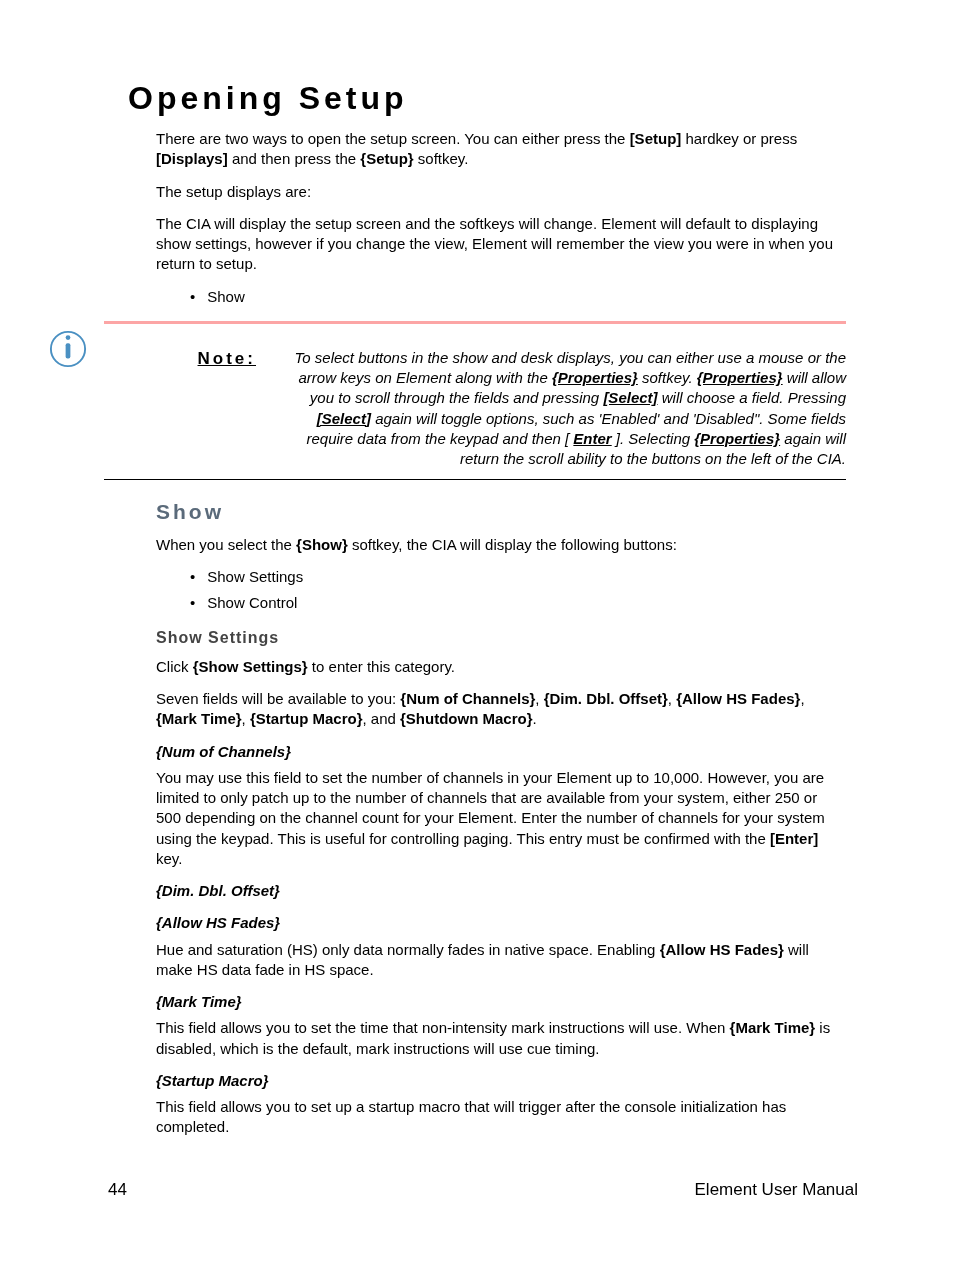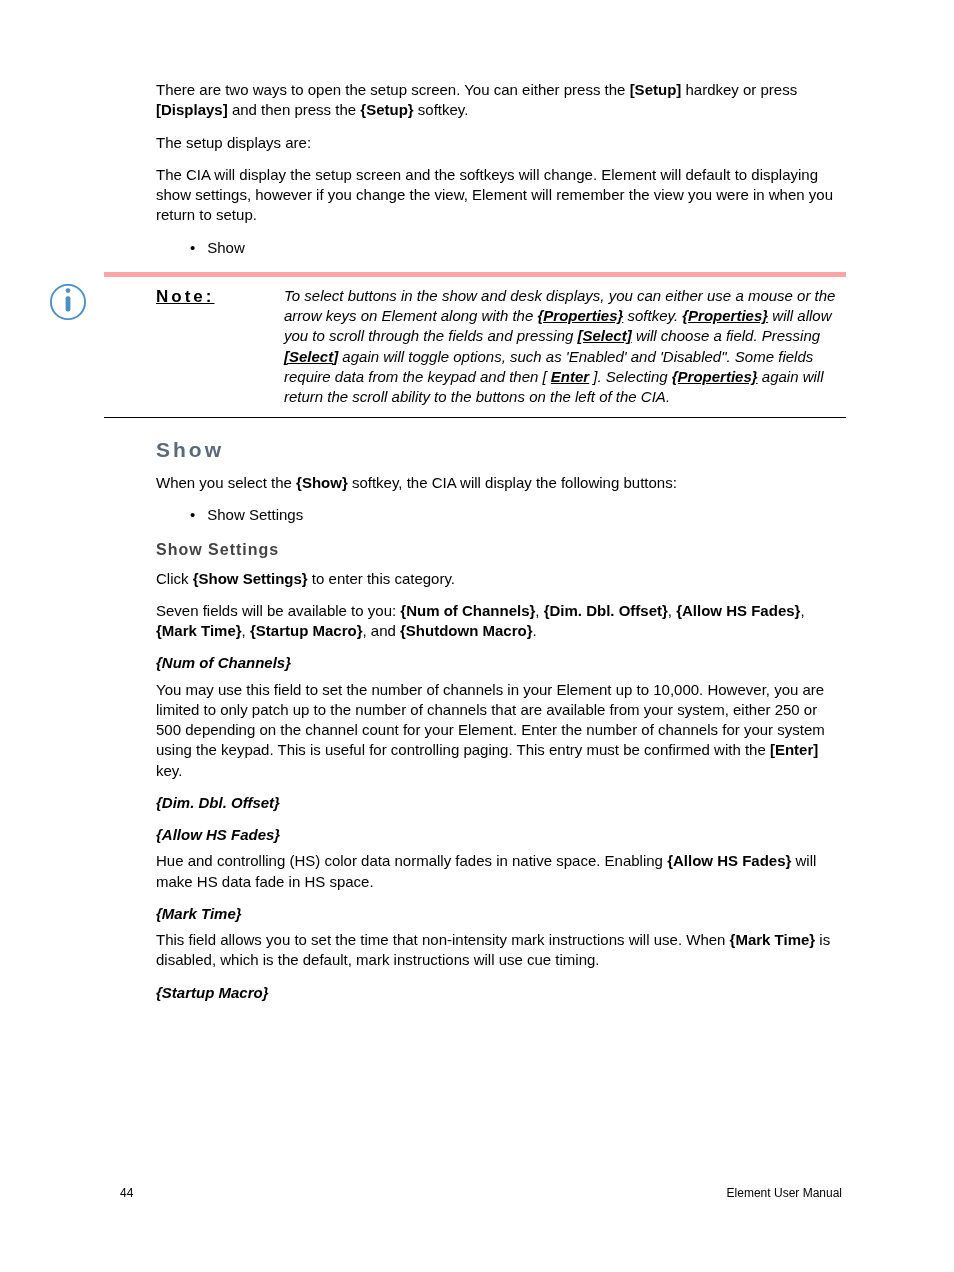--- a/index.html
+++ b/index.html
@@ -33,24 +33,25 @@
     margin: 4px 0 14px 0;
     padding-left: 34px;
   }
   ul.bullets li::before {
     content: "•";
     margin-right: 12px;
   }
   ul.bullets li { margin: 6px 0; }
   .note-wrap {
     margin: 10px 0 18px -52px;
-    border-top: 5px solid #fca5a5;
+    border-top: 3px solid #fca5a5;
     border-bottom: 1px solid #000;
-    padding: 9px 0 10px 52px;
+    padding: 24px 0 10px 52px;
     position: relative;
+    text-align: right;
   }
   .note-icon {
     position: absolute;
     left: -55px;
     top: 6px;
     width: 38px;
     height: 38px;
   }
   .note-flex { display: flex; gap: 28px; }
   .note-label {
@@ -85,31 +86,31 @@
     font-weight: bold;
     font-style: italic;
     margin: 12px 0 6px 0;
   }
   .sp-bold { font-weight: bold; }
   .sp-bold-it { font-weight: bold; font-style: italic; text-decoration: underline; }
   .footer {
     position: absolute;
     bottom: 72px;
     left: 108px;
-    right: 112px;
-    font-size: 12px;
+    right: 96px;
+    font-size: 17px;
     display: flex;
     justify-content: space-between;
-    margin-left: 12px;
   }
 </style>
 </head>
 <body>
 
 <div class="page">
+  <h1 class="h1">Opening Setup</h1>
 
   <div class="body-block">
     <p class="para">
       <span>There are two ways to open the setup screen. You can either press the </span>
       <span class="sp-bold">[Setup]</span>
       <span> hardkey or press </span>
       <span class="sp-bold">[Displays]</span>
       <span> and then press the </span>
       <span class="sp-bold">{Setup}</span>
       <span> softkey.</span>
@@ -149,20 +150,21 @@
     </div>
 
     <h2 class="h2">Show</h2>
     <p class="para">
       <span>When you select the </span>
       <span class="sp-bold">{Show}</span>
       <span> softkey, the CIA will display the following buttons:</span>
     </p>
     <ul class="bullets">
       <li>Show Settings</li>
+      <li>Show Control</li>
     </ul>
 
     <h3 class="h3">Show Settings</h3>
     <p class="para">
       <span>Click </span>
       <span class="sp-bold">{Show Settings}</span>
       <span> to enter this category.</span>
     </p>
     <p class="para">
       <span>Seven fields will be available to you: </span>
@@ -178,32 +180,33 @@
     <p class="para">
       <span>You may use this field to set the number of channels in your Element up to 10,000. However, you are limited to only patch up to the number of channels that are available from your system, either 250 or 500 depending on the channel count for your Element. Enter the number of channels for your system using the keypad. This is useful for controlling paging. This entry must be confirmed with the </span>
       <span class="sp-bold">[Enter]</span>
       <span> key.</span>
     </p>
 
     <div class="h4">{Dim. Dbl. Offset}</div>
 
     <div class="h4">{Allow HS Fades}</div>
     <p class="para">
-      <span>Hue and controlling (HS) color data normally fades in native space. Enabling </span>
+      <span>Hue and saturation (HS) only data normally fades in native space. Enabling </span>
       <span class="sp-bold">{Allow HS Fades}</span>
       <span> will make HS data fade in HS space.</span>
     </p>
 
     <div class="h4">{Mark Time}</div>
     <p class="para">
       <span>This field allows you to set the time that non-intensity mark instructions will use. When </span>
       <span class="sp-bold">{Mark Time}</span>
       <span> is disabled, which is the default, mark instructions will use cue timing.</span>
     </p>
 
     <div class="h4">{Startup Macro}</div>
+    <p class="para">This field allows you to set up a startup macro that will trigger after the console initialization has completed.</p>
   </div>
 </div>
 
 <div class="footer">
   <span>44</span>
   <span>Element User Manual</span>
 </div>
 
 </body></html>

